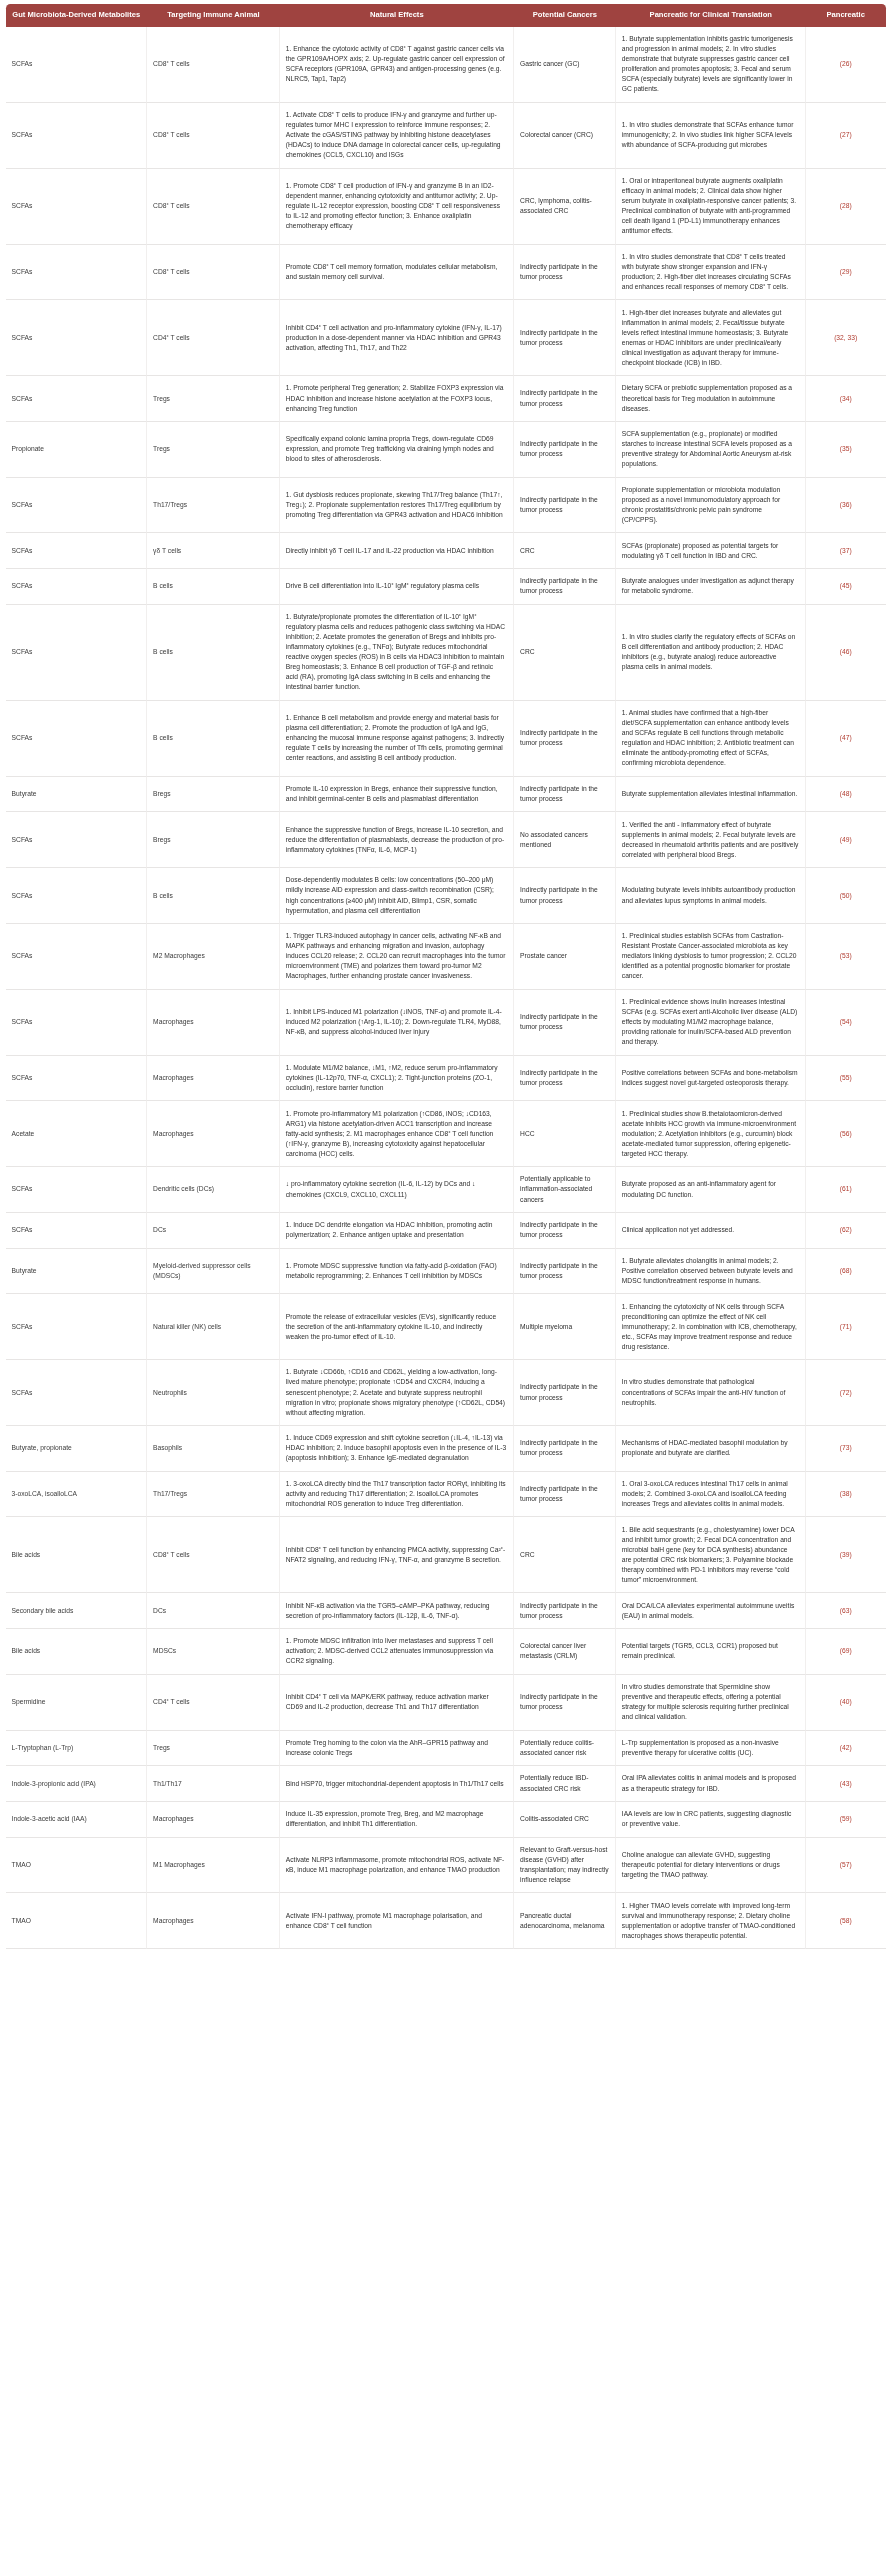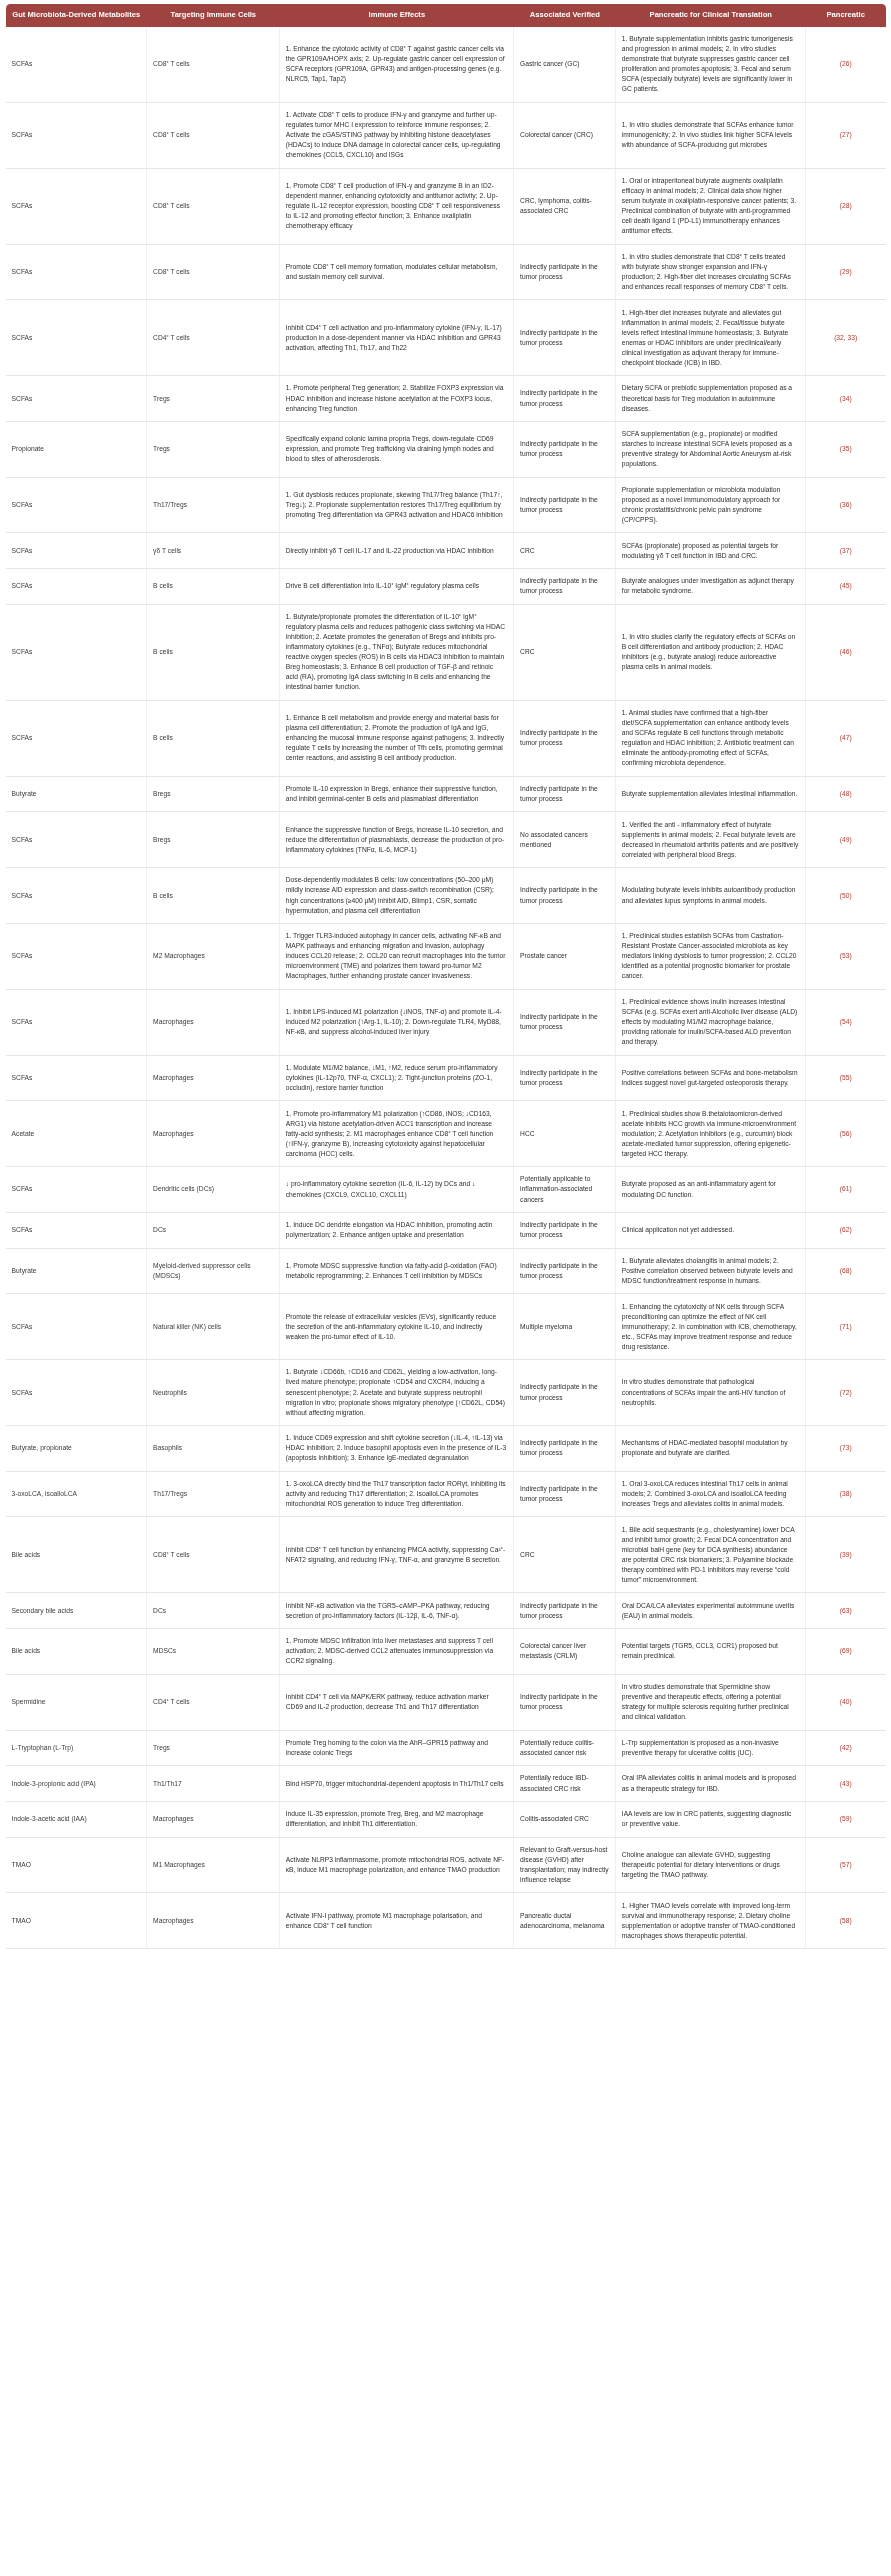--- a/index.html
+++ b/index.html
@@ -62,23 +62,23 @@
         <col style="width: 16%;">
         <col style="width: 15%;">
         <col style="width: 26.5%;">
         <col style="width: 11.5%;">
         <col style="width: 21.5%;">
         <col style="width: 9%;">
       </colgroup>
     <thead>
       <tr>
           <th>Gut Microbiota-Derived Metabolites</th>
-          <th>Targeting Immune Cells</th>
-          <th>Immune Effects</th>
-          <th>Associated Verified</th>
+          <th>Targeting Immune Animal</th>
+          <th>Natural Effects</th>
+          <th>Potential Cancers</th>
           <th>Pancreatic for Clinical Translation</th>
           <th>Pancreatic</th>
         </tr>
     </thead>
     <tbody>
         <tr>
           <td class="col-metabolite">SCFAs</td>
           <td class="col-cells">CD8⁺ T cells</td>
           <td class="col-effects">1. Enhance the cytotoxic activity of CD8⁺ T against gastric cancer cells via the GPR109A/HOPX axis; 2. Up-regulate gastric cancer cell expression of SCFA receptors (GPR109A, GPR43) and antigen-processing genes (e.g. NLRC5, Tap1, Tap2)</td>
           <td class="col-cancers">Gastric cancer (GC)</td>

